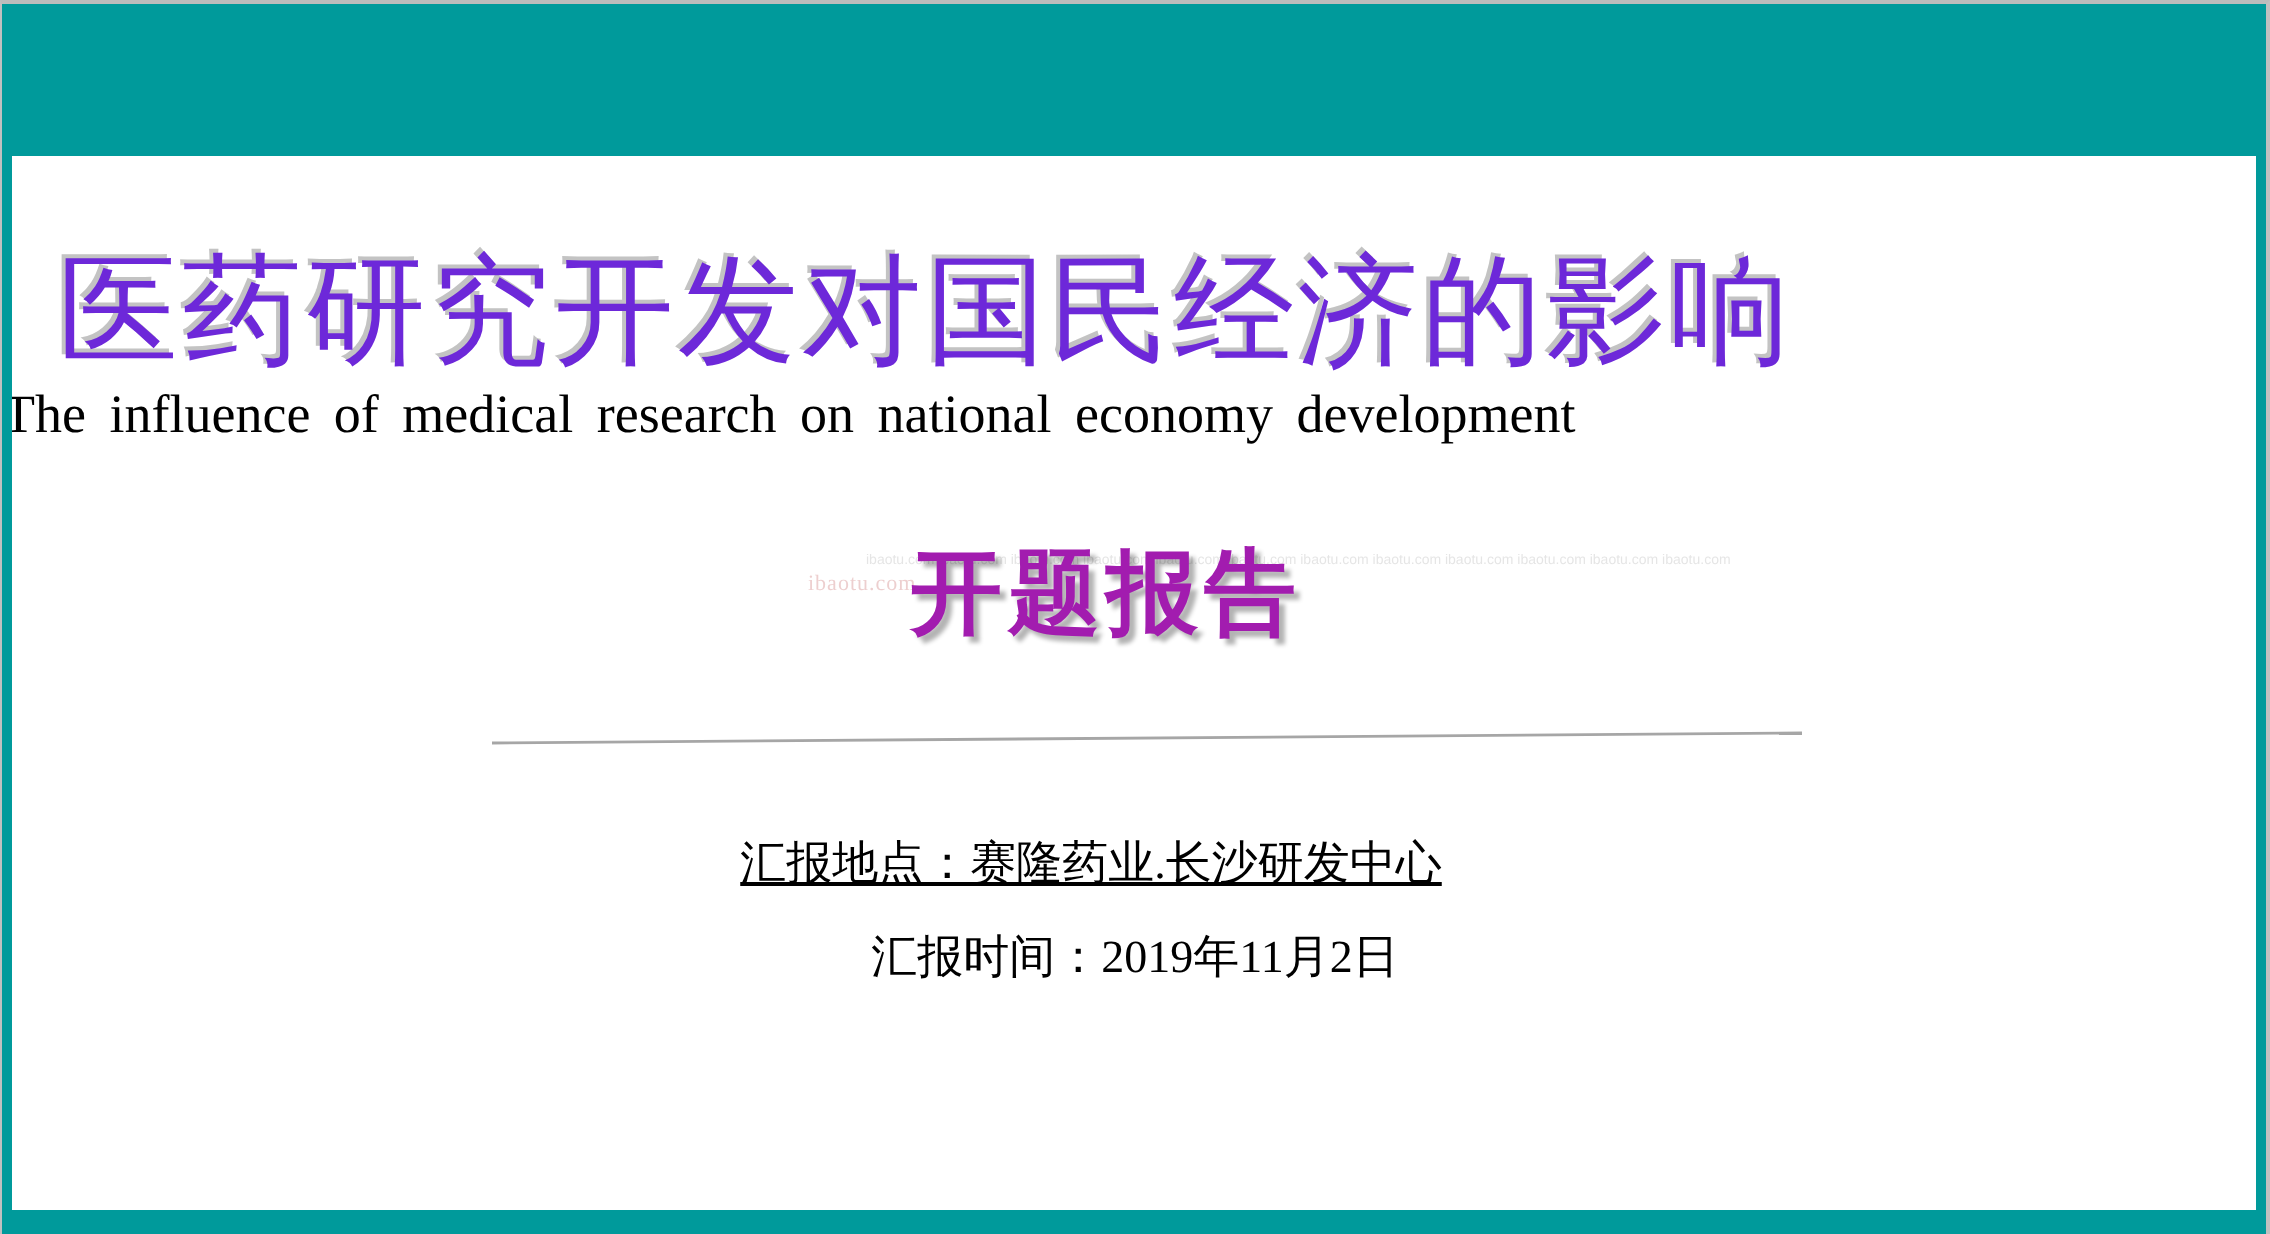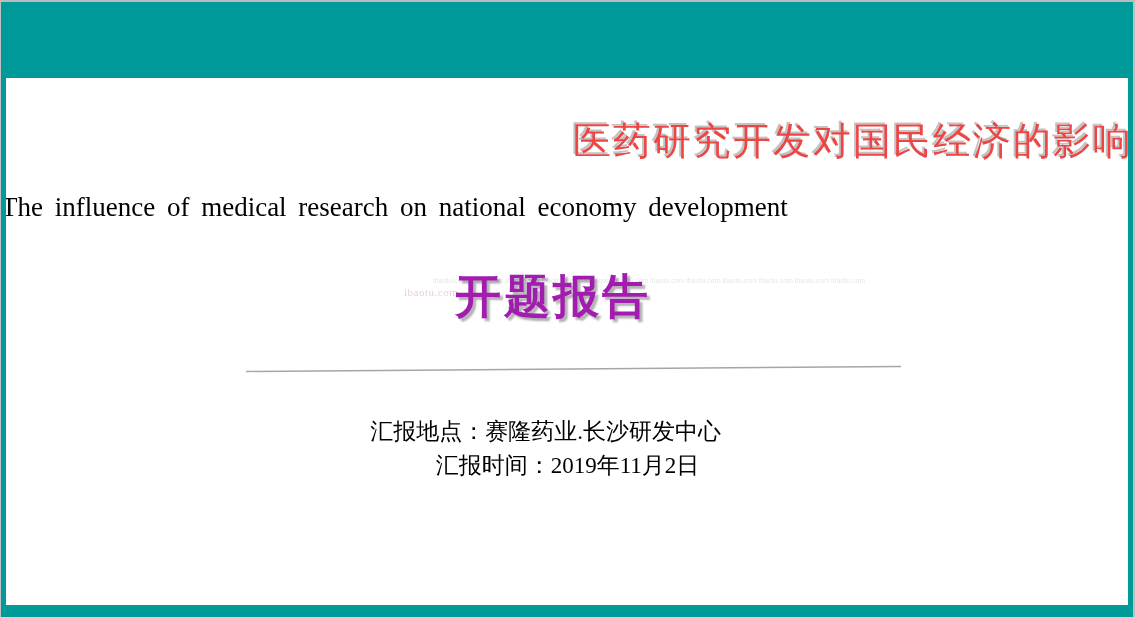--- a/index.html
+++ b/index.html
@@ -31,25 +31,25 @@
   .content {
     position: absolute;
     inset: 0;
     z-index: 1;
   }
   .title-cn {
     position: absolute;
     top: 114px;
     left: 28px;
     right: 0;
-    text-align: right;
-    font-size: 38px;
+    text-align: left;
+    font-size: 60px;
     font-weight: 400;
     letter-spacing: 2px;
-    color: #ef4444;
+    color: #6d28d9;
     text-shadow: -2px -2px 0 rgba(145,145,145,0.55);
     white-space: nowrap;
   }
   .title-en {
     position: absolute;
     top: 190px;
     left: 0;
     right: 0;
     text-align: left;
     font-size: 27px;
@@ -101,22 +101,22 @@
   }
   .info-line {
     position: absolute;
     left: 0;
     right: 43px;
     text-align: center;
     font-size: 23px;
     color: #000;
     white-space: nowrap;
   }
-  .info-location { top: 414px; }
-  .info-time     { top: 448px; margin-left: 44px; }
+  .info-location { top: 414px; text-decoration: underline; }
+  .info-time     { top: 461px; margin-left: 44px; }
 </style>
 </head>
 <body>
 
 <div class="slide">
 
   <div class="teal-frame" id="teal-frame" style="border-color: rgb(0, 154, 155);"></div>
 
   <div class="content">
 

